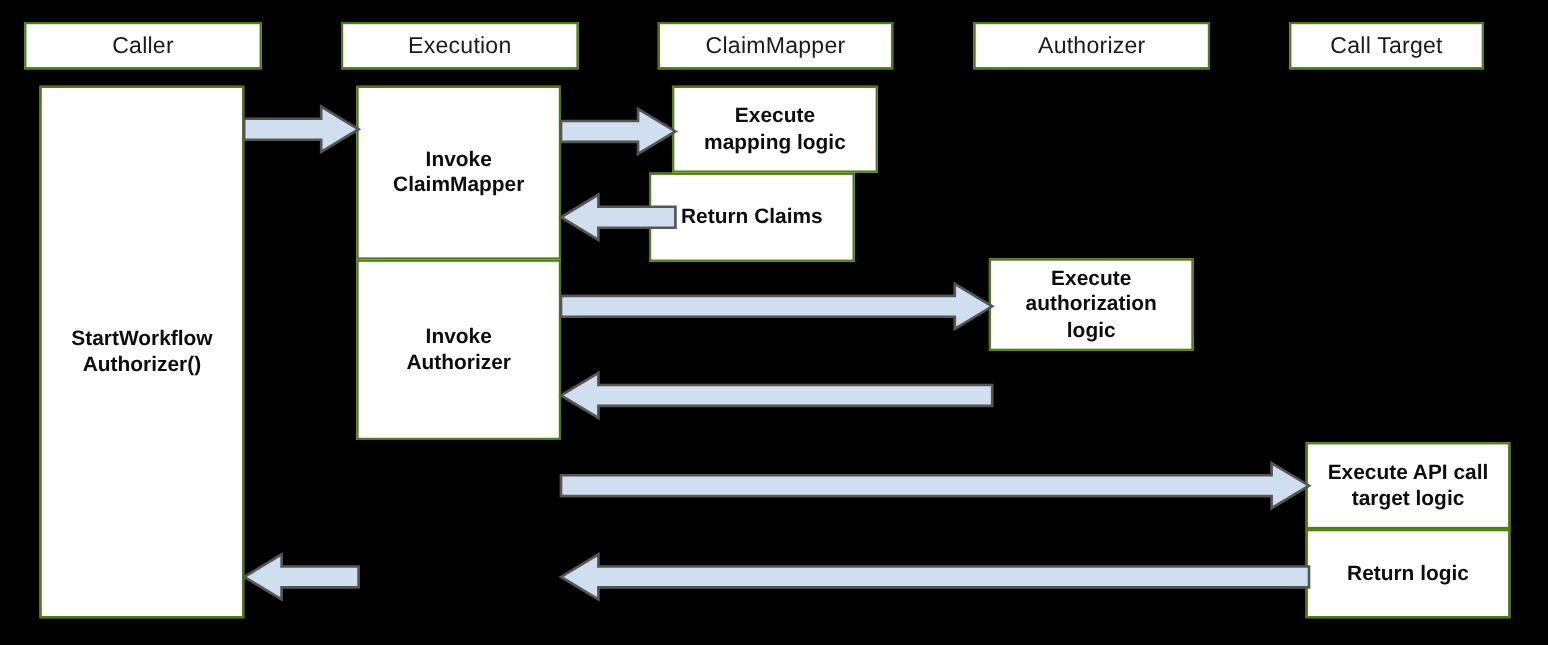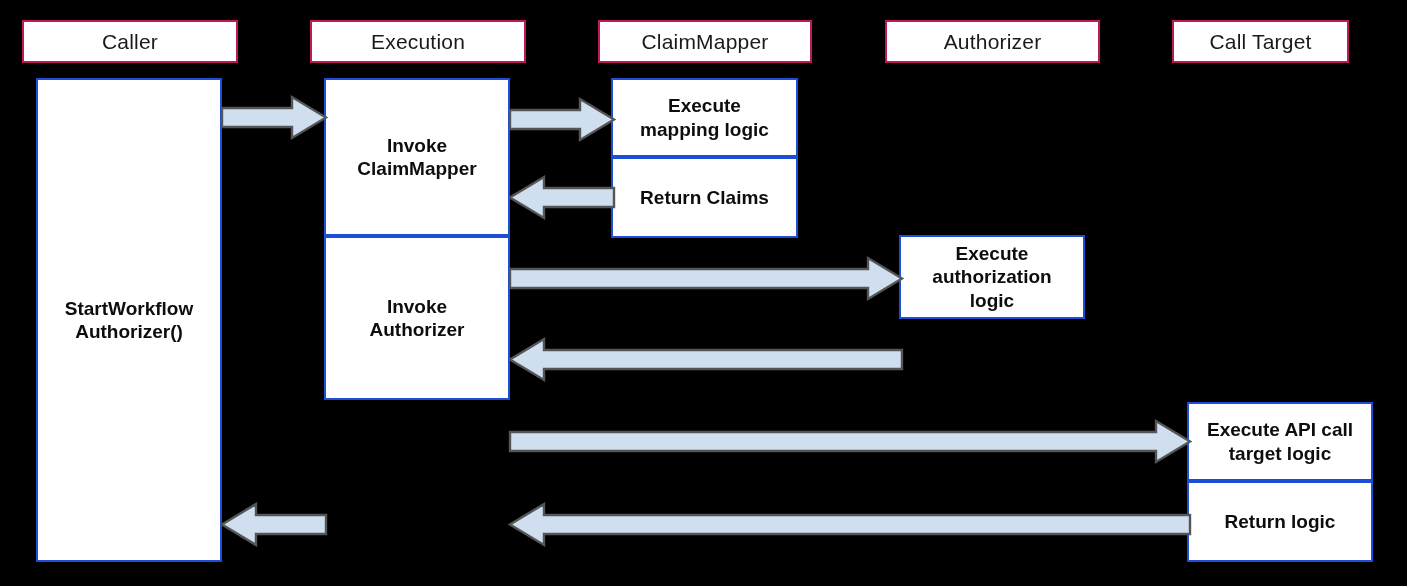--- a/index.html
+++ b/index.html
@@ -13,34 +13,34 @@
   #diagram {
     position: relative;
     width: 1407px;
     height: 586px;
     background: #000000;
     overflow: hidden;
   }
   .lifeline-header {
     position: absolute;
     background: #ffffff;
-    border: 2px solid #be185d;
+    border: 2px solid #4d7c0f;
     box-sizing: border-box;
     display: flex;
     align-items: center;
     justify-content: center;
     color: #1a1a1a;
     font-size: 21px;
     font-weight: 400;
     letter-spacing: 0.2px;
   }
   .act-box {
     position: absolute;
     background: #ffffff;
-    border: 2px solid #1d4ed8;
+    border: 2px solid #4d7c0f;
     box-sizing: border-box;
     display: flex;
     align-items: center;
     justify-content: center;
     text-align: center;
     color: #0d0d0d;
     font-size: 19px;
     font-weight: bold;
     line-height: 1.22;
     padding: 4px 8px;
@@ -87,21 +87,21 @@
   </div>
   <div class="act-box" style="left:324px; top:236px; width:186px; height:164px; white-space:pre-line;">
     <span>Invoke
 Authorizer</span>
   </div>
 
   <div class="act-box" style="left:611px; top:78px; width:187px; height:79px; white-space:pre-line;">
     <span>Execute
 mapping logic</span>
   </div>
-  <div class="act-box" style="left:611px; top:157px; width:187px; height:81px; white-space:pre-line;justify-content:center;">
+  <div class="act-box" style="left:590px; top:157px; width:187px; height:81px; white-space:pre-line;justify-content:center;">
     <span>Return Claims</span>
   </div>
 
   <div class="act-box" style="left:899px; top:235px; width:186px; height:84px; white-space:pre-line;">
     <span>Execute
 authorization
 logic</span>
   </div>
 
   <div class="act-box" style="left:1187px; top:402px; width:186px; height:79px; white-space:pre-line;">

